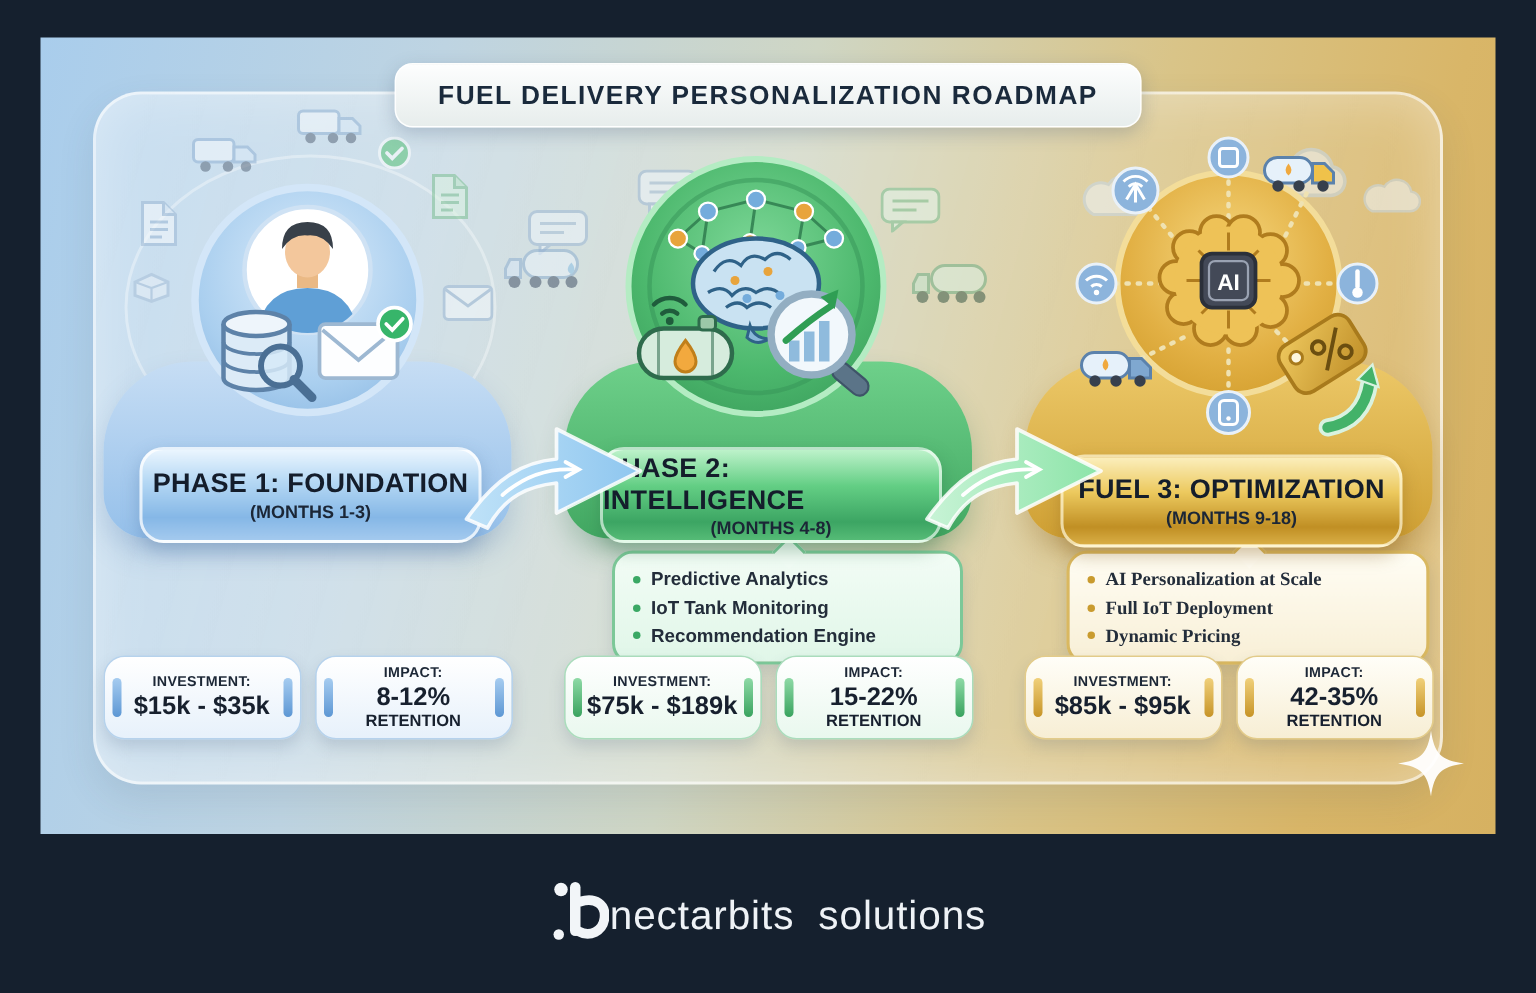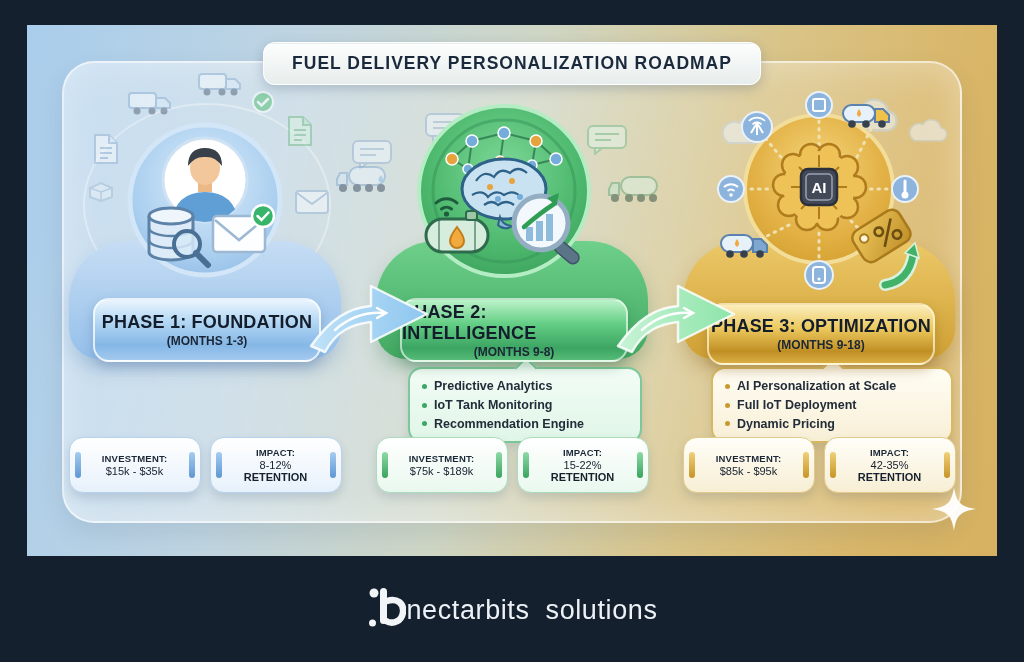--- a/index.html
+++ b/index.html
@@ -31,42 +31,42 @@
   .banner{position:absolute;left:38px;width:224px;top:273px;height:60px;border-radius:16px;display:flex;
     flex-direction:column;align-items:center;justify-content:center;z-index:4;}
   .p1 .banner{background:linear-gradient(180deg,#eaf5fe 0%,#b5d8f4 35%,#85b7e6 75%,#a3c9ee 100%);border:2px solid rgba(255,255,255,.75);box-shadow:0 5px 12px rgba(70,110,160,.35);}
   .p2 .banner{background:linear-gradient(180deg,#bdf2ca 0%,#63ce84 40%,#3ca563 80%,#55bb76 100%);border:2px solid rgba(255,255,255,.6);box-shadow:0 5px 12px rgba(40,110,70,.35);}
   .p3 .banner{top:278px;height:58px;background:linear-gradient(180deg,#fbeebc 0%,#ecc95e 40%,#c08f24 80%,#d9ae45 100%);border:2px solid rgba(255,248,220,.7);box-shadow:0 5px 12px rgba(140,100,30,.4);}
   .ptitle{font-size:18px;font-weight:800;color:#141d2b;letter-spacing:.2px;}
   .pmonths{font-size:12px;font-weight:700;color:#1b2636;margin-top:1px;}
   .callout{position:absolute;top:342px;border-radius:14px;padding:8px 10px 8px 12px;z-index:3;box-shadow:0 5px 10px rgba(80,100,130,.18);}
   .p1 .callout{left:42px;width:216px;background:linear-gradient(180deg,#ffffff,#eaf4fc);border:2px solid #88b4de;}
   .p2 .callout{left:46px;width:208px;background:linear-gradient(180deg,#f2fcf5,#e0f6e8);border:2px solid #7cc898;}
-  .p3 .callout{left:42px;width:216px;background:linear-gradient(180deg,#fffdf4,#f8efd6);border:2px solid #d9b860;}
+  .p3 .callout{left:42px;width:216px;background:linear-gradient(180deg,#fffdf4,#f8efd6);border:2px solid #d9b860;font-family:Liberation Serif, serif;}
   .notch{position:absolute;top:-9px;left:50%;margin-left:-7px;width:14px;height:14px;transform:rotate(45deg);}
   .p1 .notch{background:#fff;border-left:2px solid #88b4de;border-top:2px solid #88b4de;}
   .p2 .notch{background:#f2fcf5;border-left:2px solid #7cc898;border-top:2px solid #7cc898;}
   .p3 .notch{background:#fffdf4;border-left:2px solid #d9b860;border-top:2px solid #d9b860;}
   .callout ul{margin:0;padding:0;list-style:none;}
   .callout li{display:flex;align-items:center;gap:7px;font-size:12.5px;font-weight:700;color:#232d3a;line-height:1.5;}
   .dot{width:5px;height:5px;border-radius:50%;flex:none;}
   .p1 .dot{background:#4a86c8}.p2 .dot{background:#3aa864}.p3 .dot{background:#c99b2e}
   .pills{position:absolute;top:412px;left:0;width:300px;display:flex;justify-content:center;gap:9px;z-index:3;align-items:flex-end;}
   .pill{position:relative;width:104px;min-height:44px;border-radius:14px;display:flex;flex-direction:column;
     align-items:center;justify-content:center;padding:5px 13px;box-shadow:0 5px 10px rgba(80,100,130,.2);}
   .p1 .pill{background:linear-gradient(180deg,#ffffff,#e7f1fb);border:1.5px solid #b6d2ec;}
   .p2 .pill{background:linear-gradient(180deg,#ffffff,#e9f8ee);border:1.5px solid #aadcbc;}
   .p3 .pill{background:linear-gradient(180deg,#fffef8,#f7eed4);border:1.5px solid #e2cb8a;}
   .bar{position:absolute;top:50%;margin-top:-13px;width:6px;height:26px;border-radius:3px;}
   .bar.l{left:5px}.bar.r{right:5px}
   .p1 .bar{background:linear-gradient(180deg,#a6ccf0,#5d97d4);}
   .p2 .bar{background:linear-gradient(180deg,#8edaa6,#3aa35f);}
   .p3 .bar{background:linear-gradient(180deg,#f0d07a,#c79427);}
   .pl{font-size:9.5px;font-weight:800;color:#1c2736;letter-spacing:.2px;white-space:nowrap;}
-  .pv{font-size:11px;font-weight:400;color:#17202e;margin-top:1px;white-space:nowrap;}
+  .pv{font-size:17px;font-weight:700;color:#17202e;margin-top:1px;white-space:nowrap;}
   .pu{font-size:11px;font-weight:800;color:#17202e;white-space:nowrap;}
   .arrow{position:absolute;top:233px;z-index:5;}
   #arrow1{left:278px}#arrow2{left:585px}
   .sparkle{position:absolute;left:905px;top:462px;z-index:6;}
   .decor{position:absolute;opacity:.55;z-index:1;}
   .brand{position:absolute;left:0;right:0;top:580px;height:60px;display:flex;align-items:center;justify-content:center;}
   .brand-text{display:flex;gap:16px;align-items:baseline;}
   .brand-text span{font-size:27px;font-weight:500;letter-spacing:.6px;color:#eef2f6;}
 </style>
 </head>
@@ -297,21 +297,21 @@
             <rect x="112" y="126" width="7" height="14" fill="#8fbbdd"></rect>
             <rect x="122" y="120" width="7" height="20" fill="#8fbbdd"></rect>
             <rect x="132" y="113" width="7" height="27" fill="#8fbbdd"></rect>
             <path d="M110,126 Q126,112 140,103" stroke="#2f9e54" stroke-width="4.5" fill="none" stroke-linecap="round"></path>
             <path d="M133,97 l12,-5 l-2.5,13 z" fill="#2f9e54"></path>
           </g>
         </svg>
       </div>
       <div class="banner">
         <div class="ptitle">PHASE 2: INTELLIGENCE</div>
-        <div class="pmonths">(MONTHS 9-8)</div>
+        <div class="pmonths">(MONTHS 4-8)</div>
       </div>
       <div class="callout">
         <div class="notch"></div>
         <ul>
           <li>
               <span class="dot"></span>
               <span>Predictive Analytics</span>
             </li>
           <li>
               <span class="dot"></span>
@@ -431,21 +431,21 @@
               <circle cx="41" cy="25" r="4.2" fill="none" stroke="#6b4e10" stroke-width="2.6"></circle>
               <line x1="24" y1="29" x2="44" y2="8" stroke="#6b4e10" stroke-width="2.6"></line>
             </g>
             <path d="M176,196 q24,-4 28,-30" stroke="#d9f2e0" stroke-width="12" fill="none" stroke-linecap="round"></path>
             <path d="M176,196 q24,-4 28,-30" stroke="#43b269" stroke-width="7" fill="none" stroke-linecap="round"></path>
             <path d="M196,164 l10,-10 l4,15 z" fill="#43b269" stroke="#d9f2e0" stroke-width="1.5"></path>
           </g>
         </svg>
       </div>
       <div class="banner">
-        <div class="ptitle">PHASE 3: OPTIMIZATION</div>
+        <div class="ptitle">FUEL 3: OPTIMIZATION</div>
         <div class="pmonths">(MONTHS 9-18)</div>
       </div>
       <div class="callout">
         <div class="notch"></div>
         <ul>
           <li>
               <span class="dot"></span>
               <span>AI Personalization at Scale</span>
             </li>
           <li>

